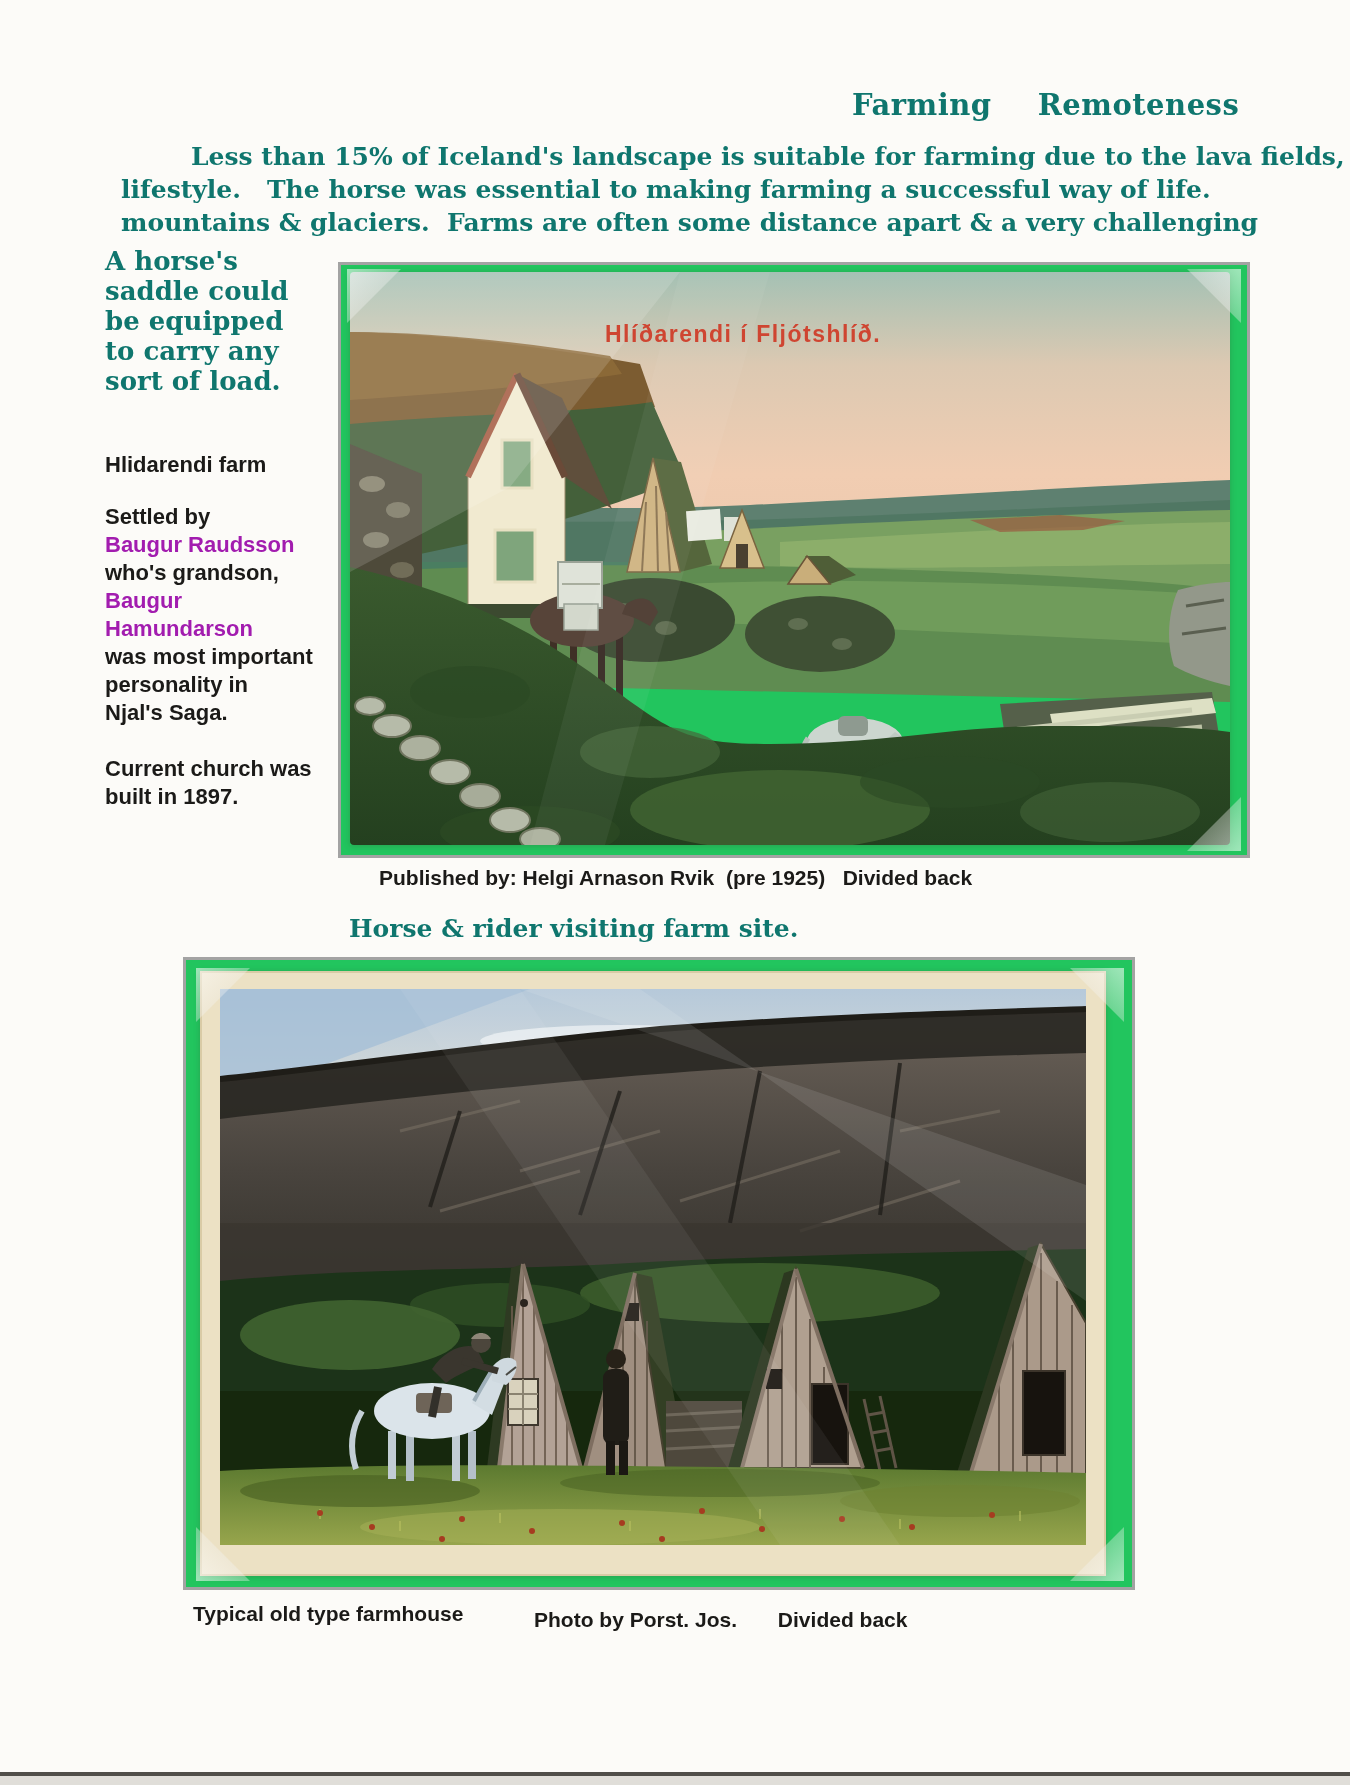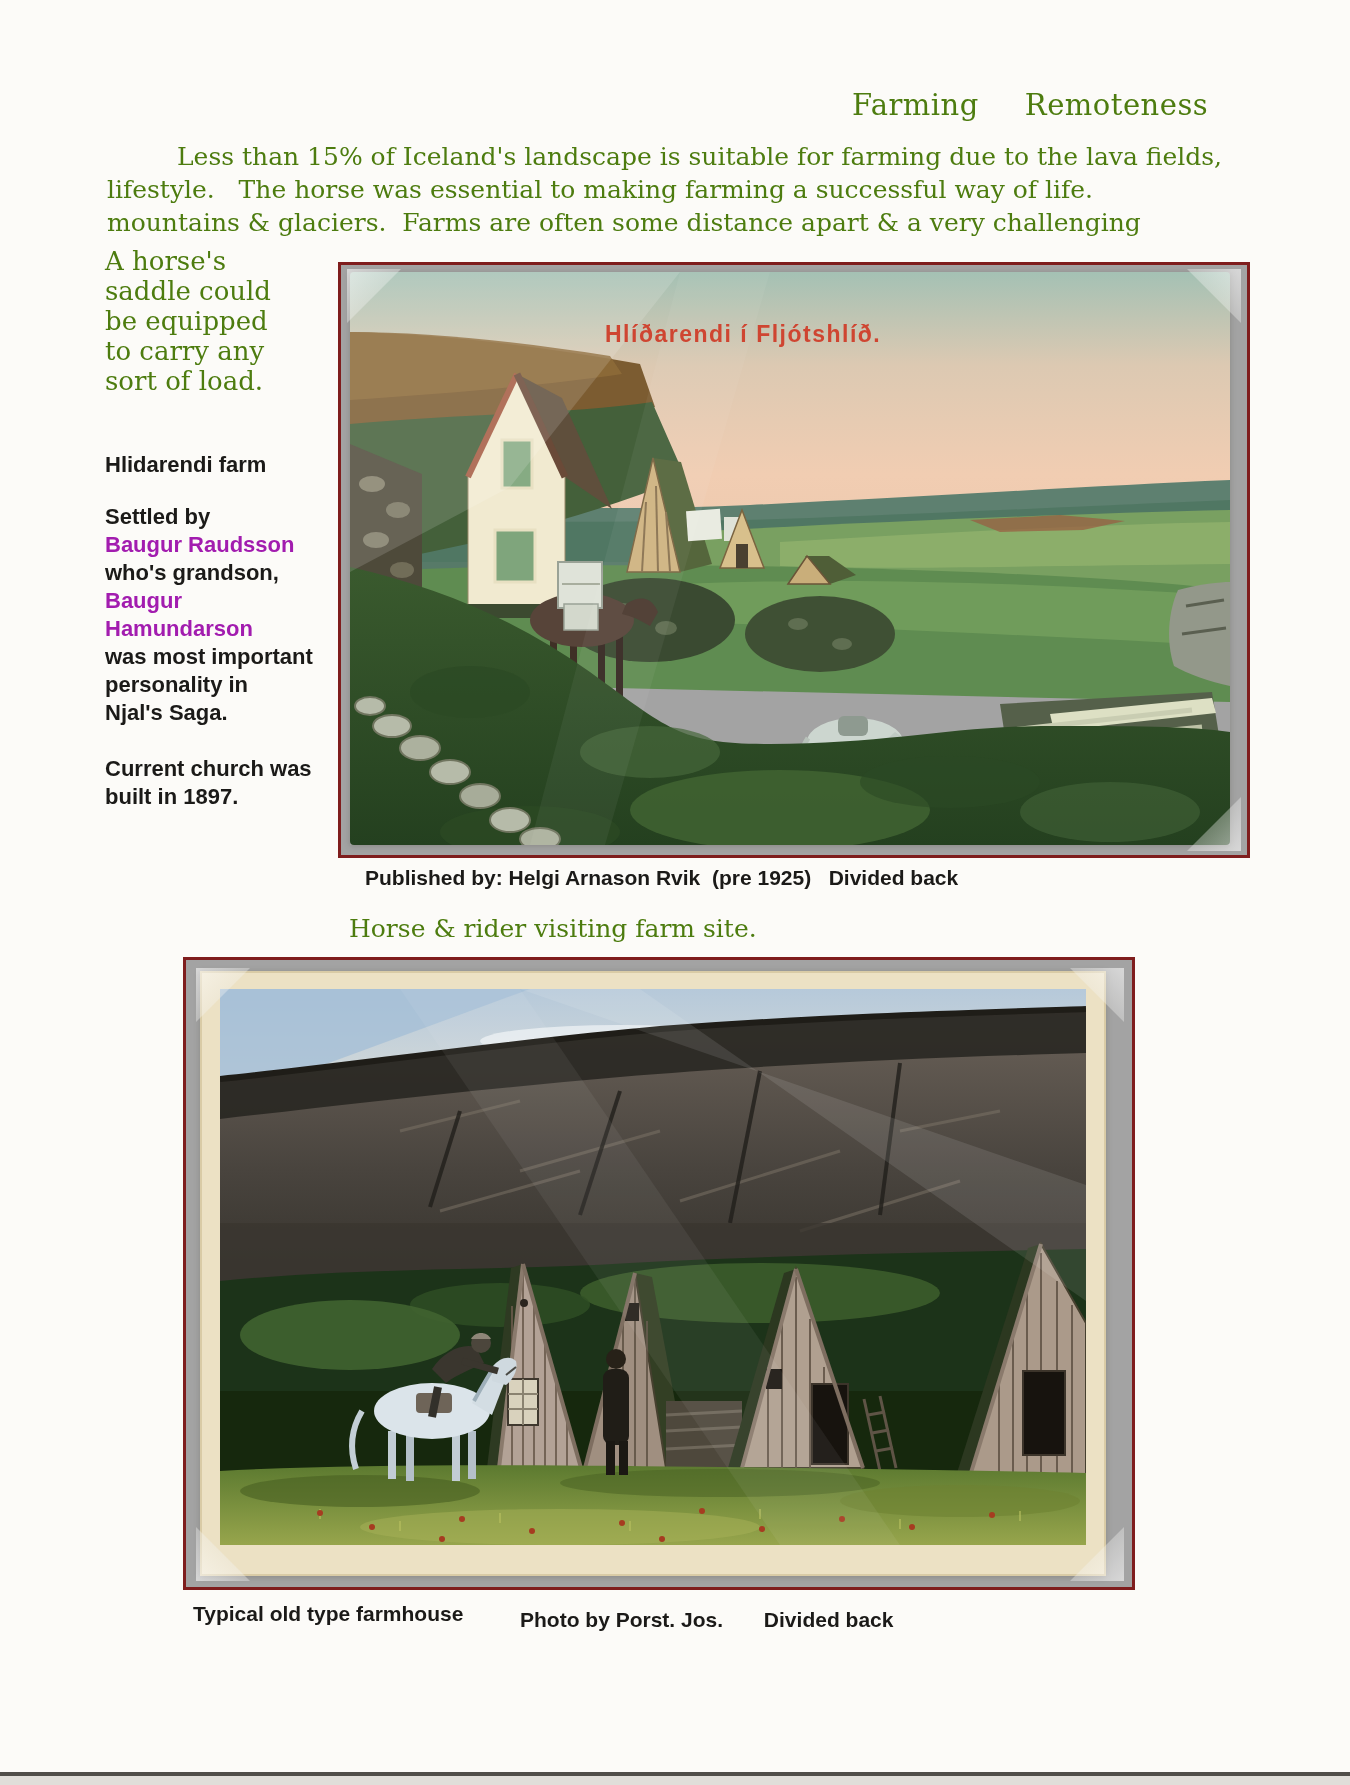--- a/index.html
+++ b/index.html
@@ -2,37 +2,37 @@
 <html><head>
 <meta charset="utf-8">
 <style>
   html,body{margin:0;padding:0;}
   body{background:#e9e7e3;}
   .page{
     position:relative;width:1350px;height:1785px;margin:0 auto;
     background:#fcfbf8;overflow:hidden;
     font-family:"Liberation Sans","DejaVu Sans",sans-serif;
   }
-  .serif{font-family:"DejaVu Serif","Liberation Serif",serif;font-weight:normal;color:#4d7c0f;}
+  .serif{font-family:"DejaVu Serif","Liberation Serif",serif;font-weight:bold;color:#0f766e;}
   .sans{font-family:"Liberation Sans","DejaVu Sans",sans-serif;font-weight:bold;color:#1b1a18;}
   .abs{position:absolute;}
-  .pre{white-space:pre;}
+  .pre{white-space:pre;margin-left:14px;}
   .prelines{white-space:pre-line;}
 
   .header-title{left:852px;top:88px;display:flex;gap:46px;font-size:29px;letter-spacing:.5px;}
   .intro{left:107px;top:140px;font-size:25px;line-height:33px;}
   .intro .indent{padding-left:70px;}
 
   .note{left:105px;top:246px;font-size:26px;line-height:30px;}
   .farm-label{left:105px;top:452px;font-size:22px;}
   .settled{left:105px;top:503px;font-size:22px;line-height:28px;}
   .settled .red{color:#a21caf;}
   .church{left:105px;top:755px;font-size:22px;line-height:28px;}
 
-  .frame{border:3px solid #7f1d1d;background:#a3a3a3;}
+  .frame{border:3px solid #a3a3a3;background:#22c55e;}
   .frame1{left:338px;top:262px;width:906px;height:590px;}
   .frame2{left:183px;top:957px;width:946px;height:627px;}
   .postcard{position:absolute;box-shadow:0 1px 6px rgba(60,55,45,.25);}
   .postcard svg{display:block;width:100%;height:100%;}
   .pc1{left:9px;top:7px;width:880px;height:573px;}
   .pc2{left:14px;top:11px;width:906px;height:605px;}
 
   .pcorner{position:absolute;width:54px;height:54px;opacity:.6;
     background:linear-gradient(135deg,rgba(255,255,255,.95),rgba(200,200,195,.25));}
   .ctl{clip-path:polygon(0 0,100% 0,0 100%);}

